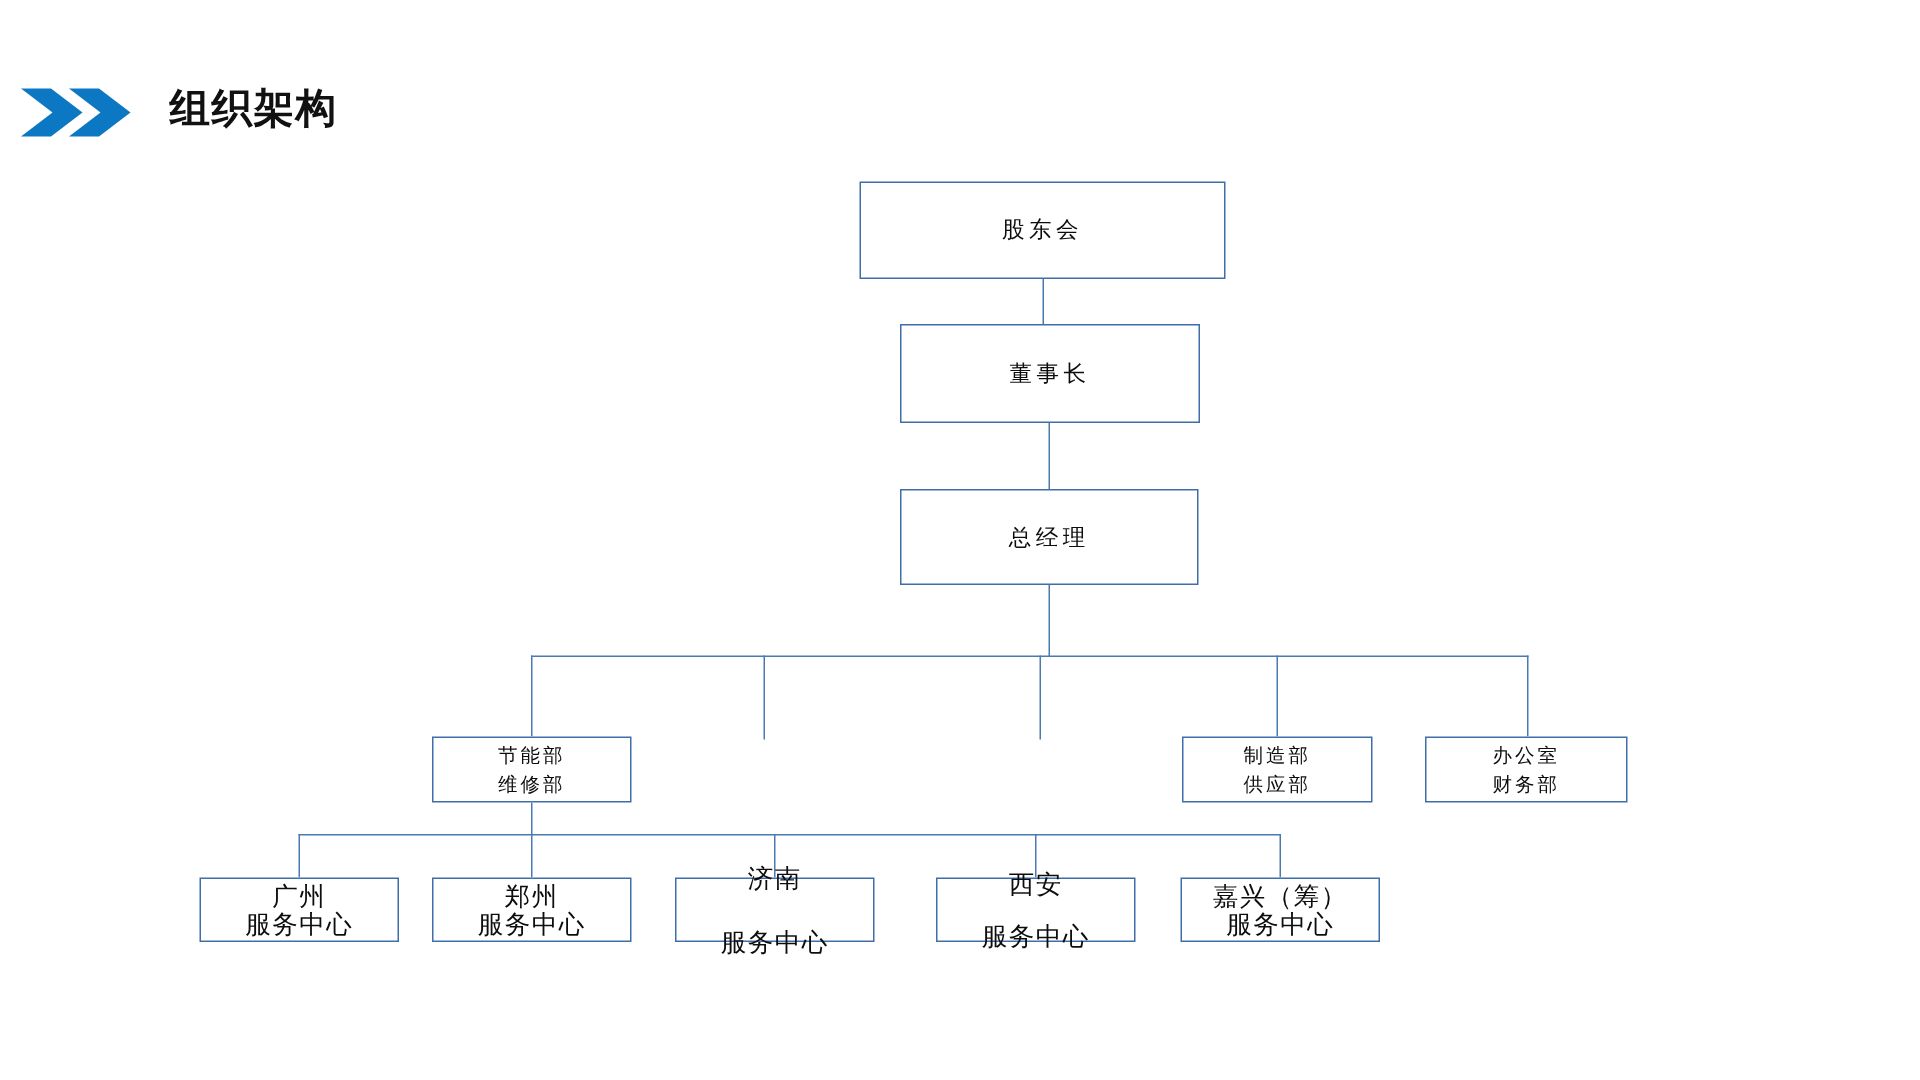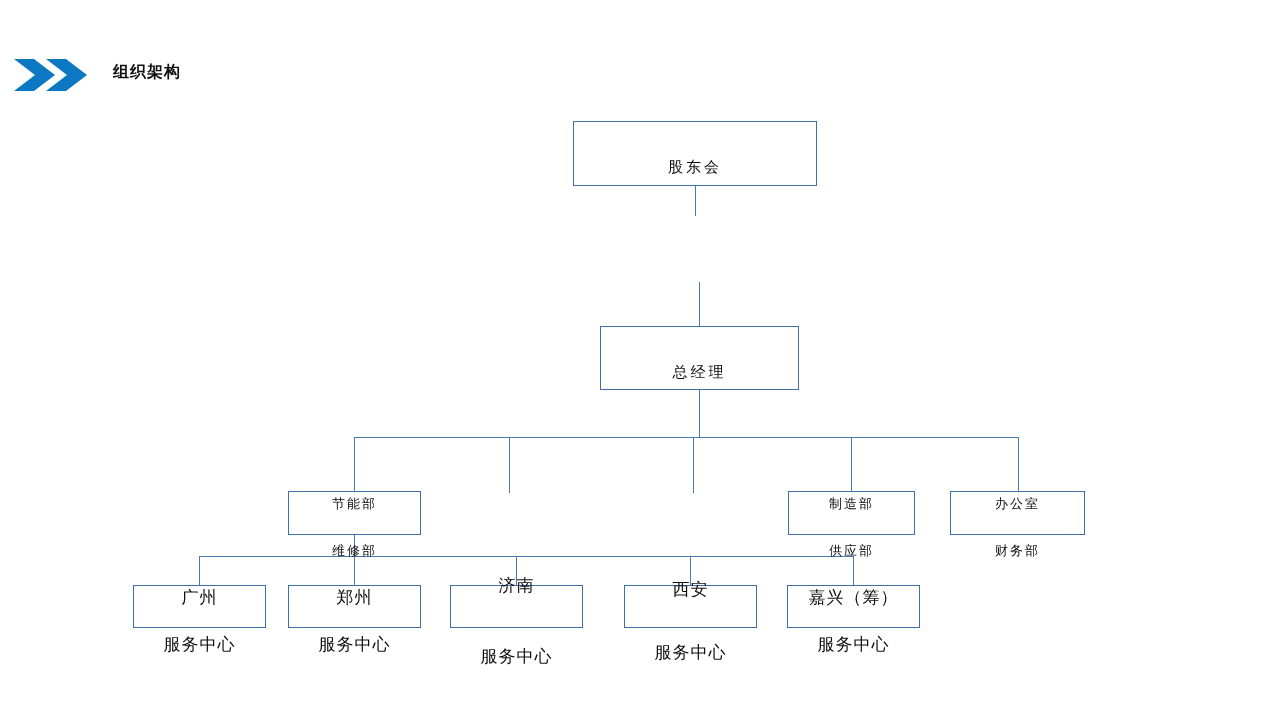--- a/index.html
+++ b/index.html
@@ -28,21 +28,21 @@
     position: absolute;
     left: 12px;
     top: 4px;
     width: 78px;
     height: 38px;
   }
   #page-title {
     position: absolute;
     left: 113px;
     top: 0px;
-    font-size: 16px;
+    font-size: 27px;
     font-weight: bold;
     letter-spacing: 1px;
     line-height: 40px;
     color: #111111;
     white-space: nowrap;
   }
 
   
   #org-chart {
     position: absolute;
@@ -64,21 +64,20 @@
     justify-content: center;
     text-align: center;
     color: #0d0d0d;
     z-index: 3;
   }
   .node .line1,
   .node .line2 {
     display: block;
     white-space: nowrap;
     letter-spacing: 2px;
-    margin-top: 28px;
   }
 
   
   .level-top {
     font-size: 15px;
   }
   .level-top .line1 { letter-spacing: 3px; }
 
   
   .level-dept {
@@ -171,20 +170,23 @@
   <div class="conn v" id="conn-cdrop-0"></div>
   <div class="conn v" id="conn-cdrop-1"></div>
   <div class="conn v" id="conn-cdrop-2"></div>
   <div class="conn v" id="conn-cdrop-3"></div>
   <div class="conn v" id="conn-cdrop-4"></div>
 
   <div class="node level-top" id="node-shareholders">
     <span class="line1">股东会</span>
   </div>
 
+  <div class="node level-top" id="node-chairman">
+    <span class="line1">董事长</span>
+  </div>
 
   <div class="node level-top" id="node-gm">
     <span class="line1">总经理</span>
   </div>
 
   <div class="node level-dept" id="node-dept-0">
     <span class="line1">节能部</span>
     <span class="line2">维修部</span>
   </div>
   <div class="node level-dept" id="node-dept-4">

